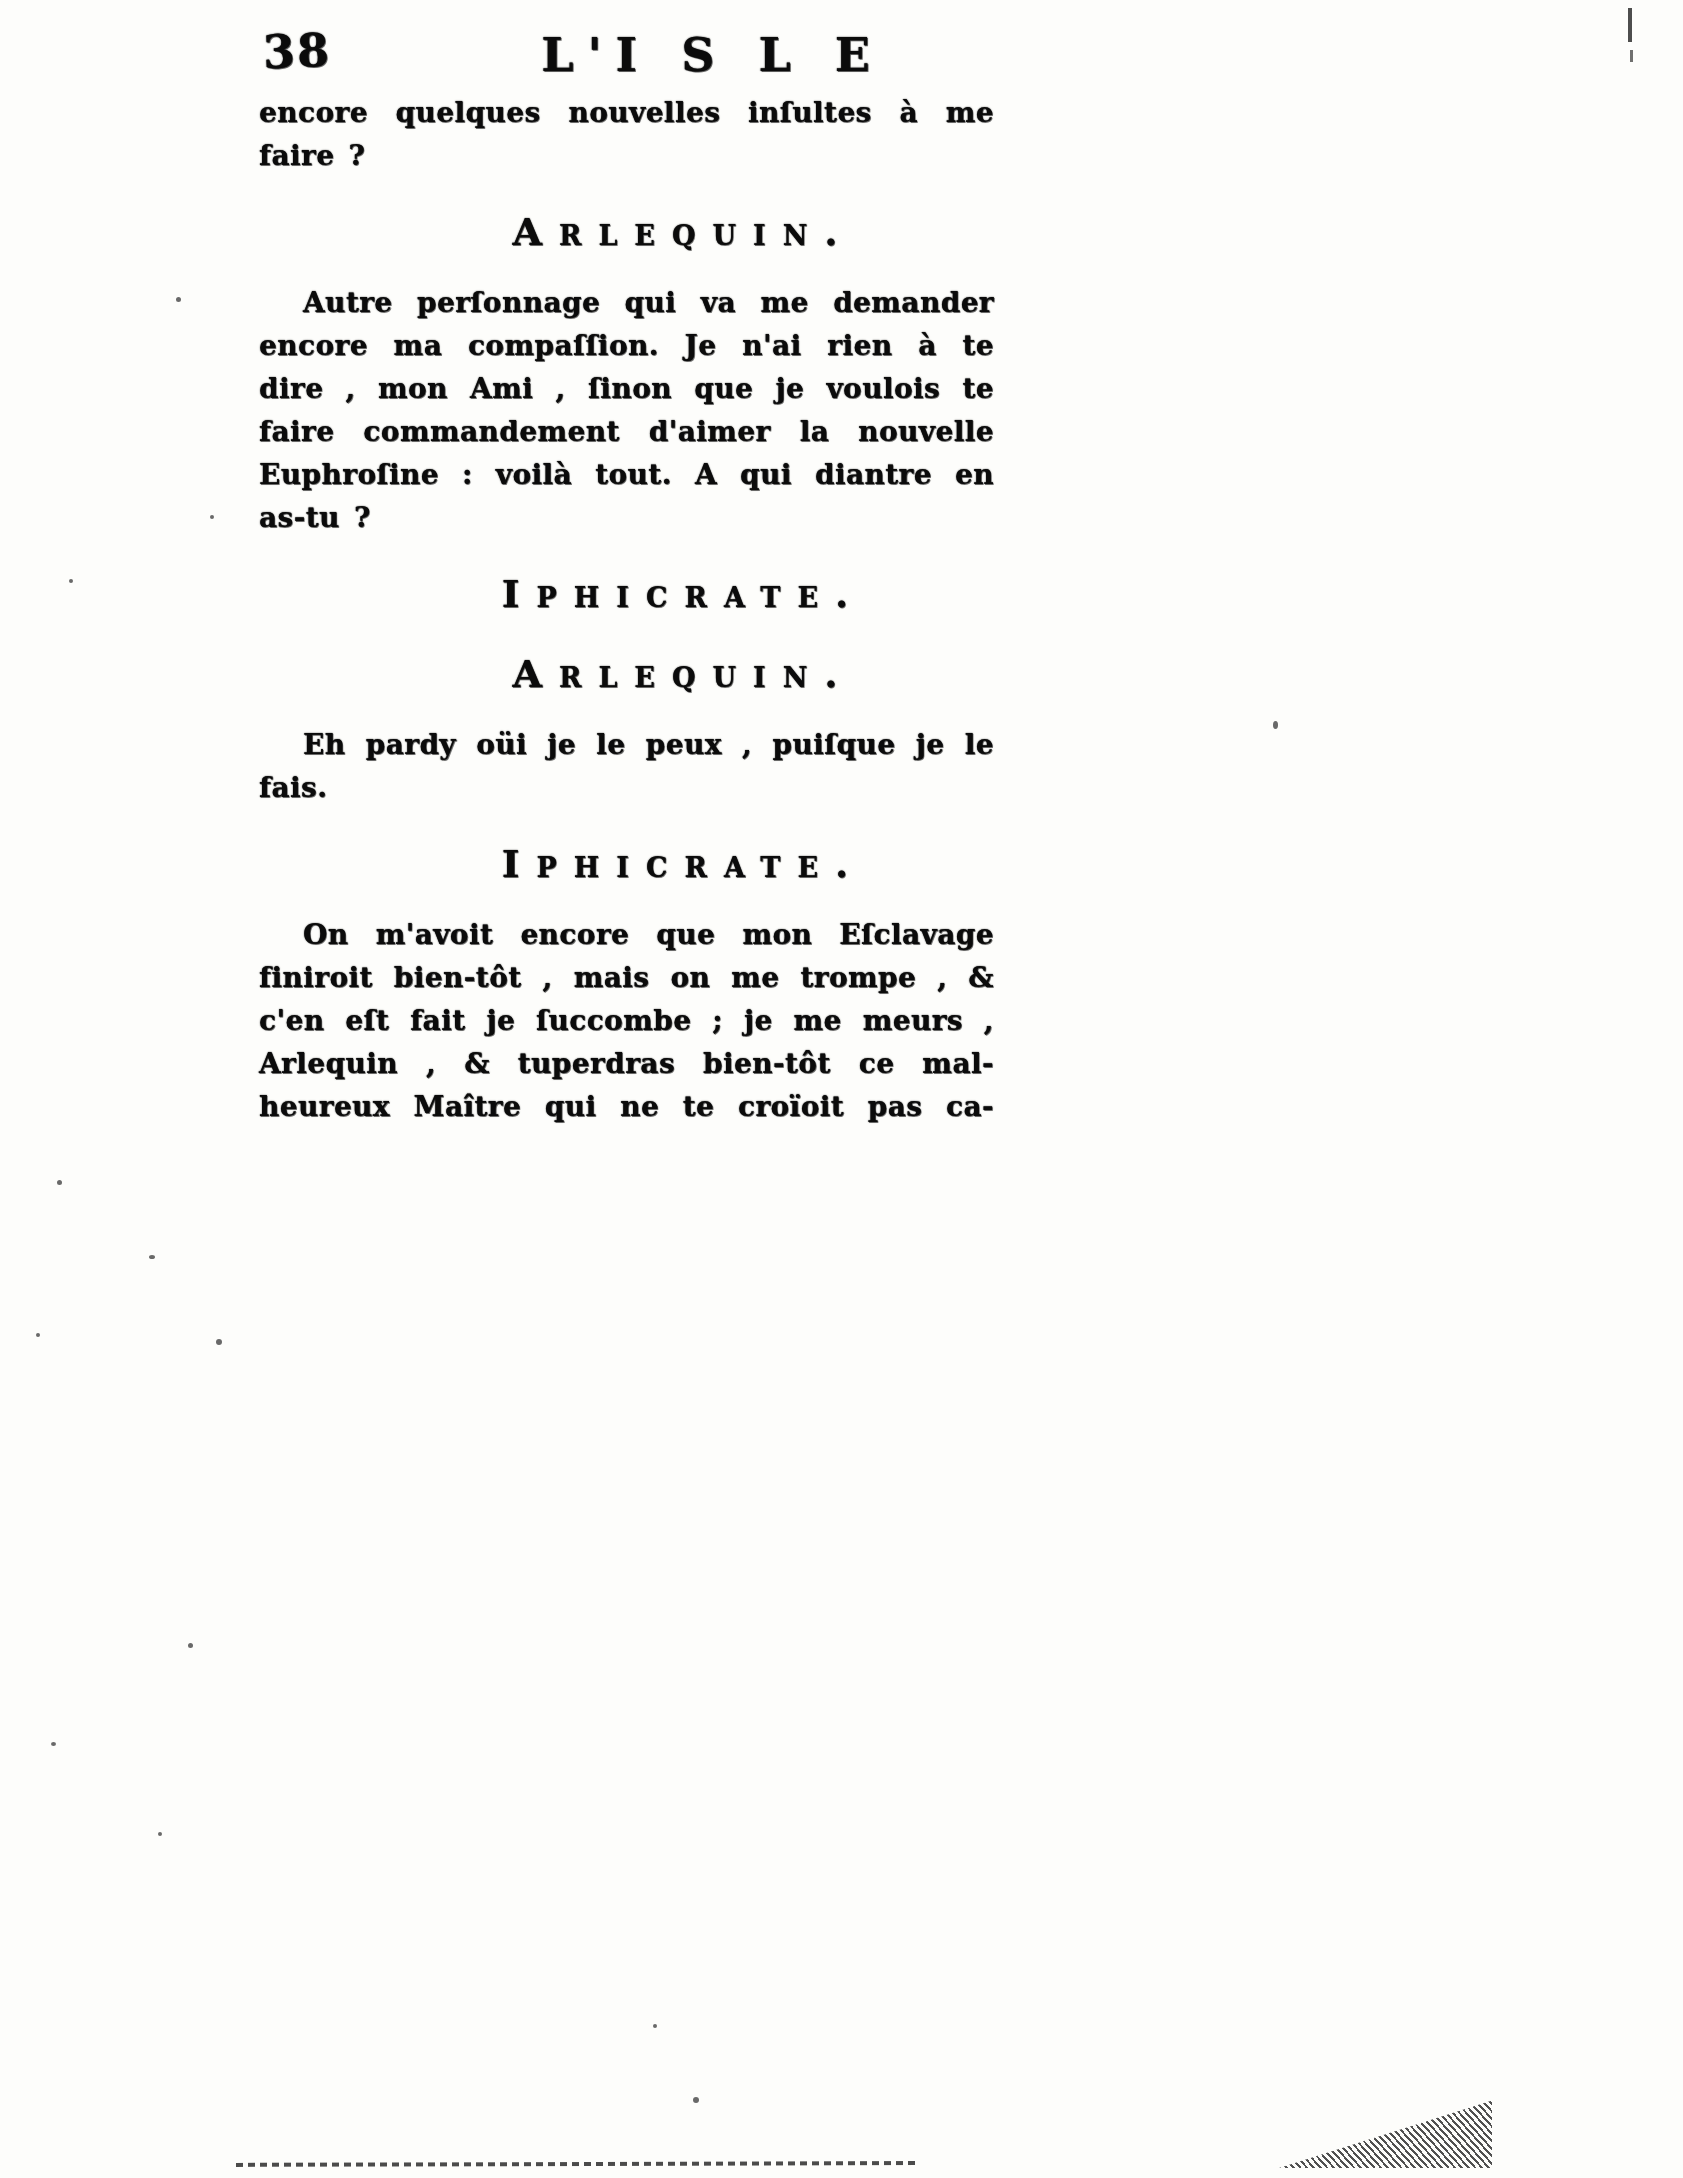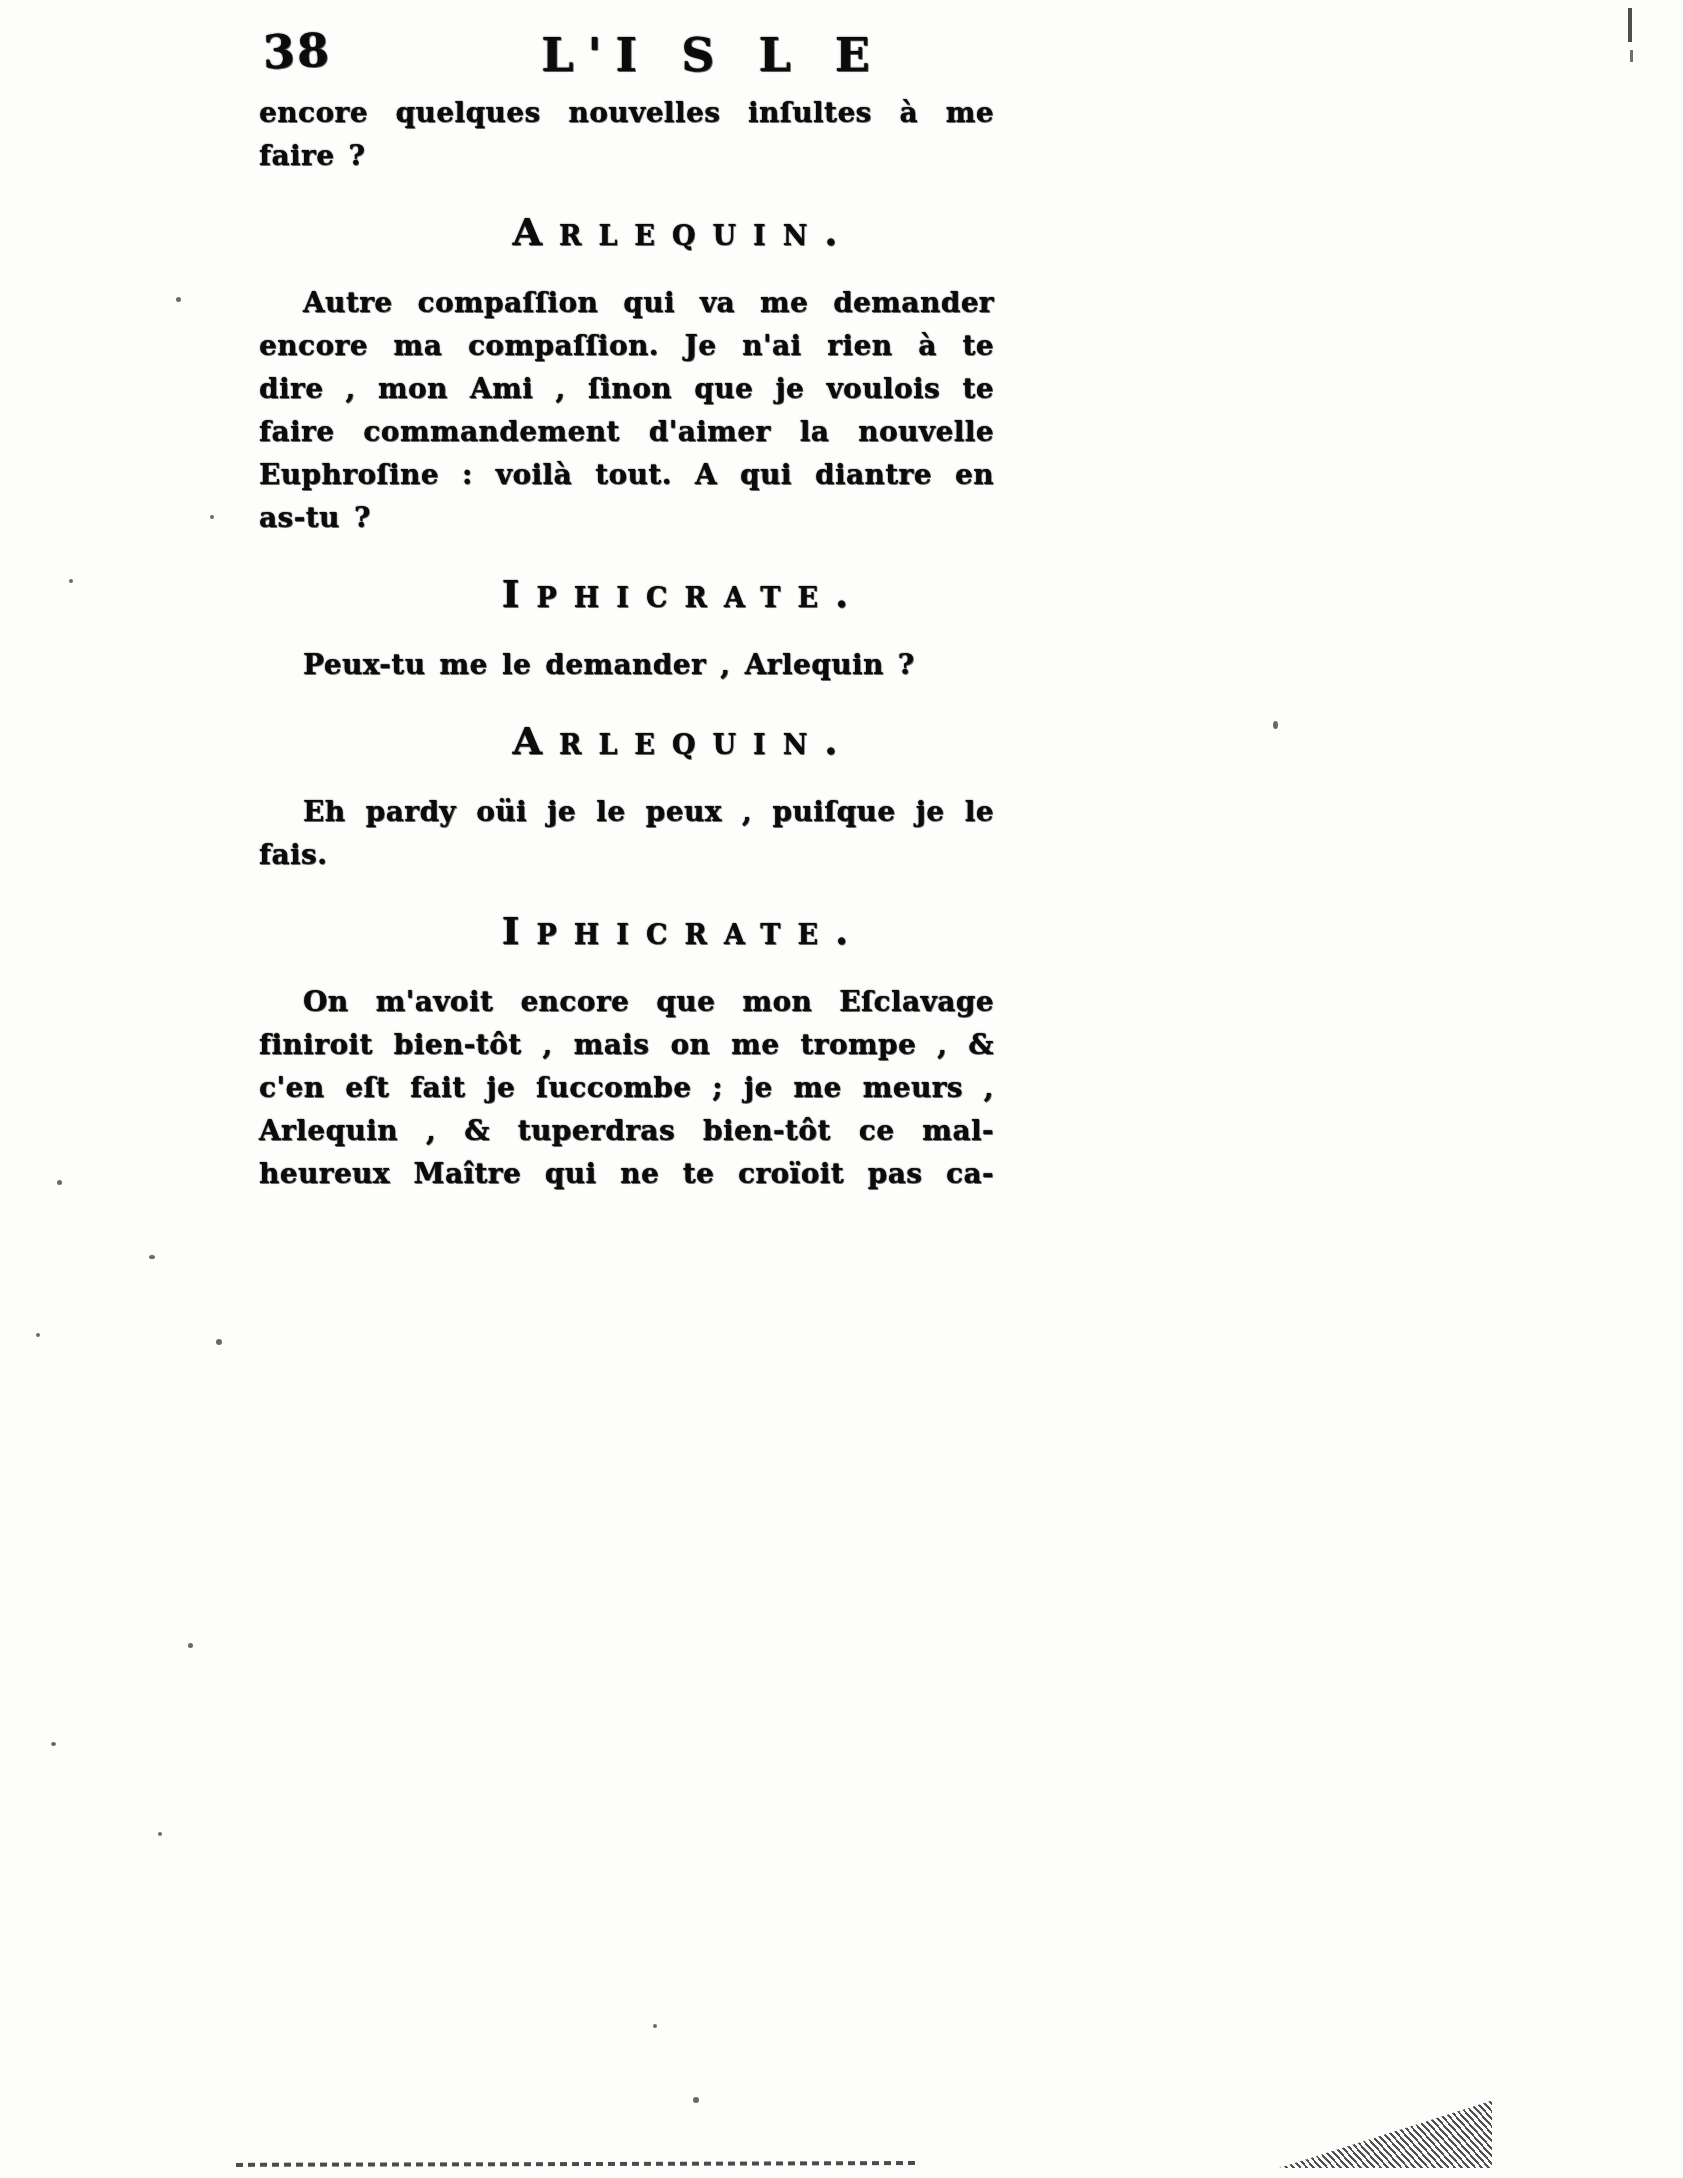--- a/index.html
+++ b/index.html
@@ -108,33 +108,30 @@
   <main class="text-block">
 
     <p class="para">
       <span class="line">encore quelques nouvelles inſultes à me</span>
       <span class="line last">faire ?</span>
     </p>
 
     <h2 class="speaker">Arlequin.</h2>
 
     <p class="para">
-      <span class="line first">Autre compaſſion qui va me demander</span>
+      <span class="line first">Autre perſonnage qui va me demander</span>
       <span class="line">encore ma compaſſion. Je n'ai rien à te</span>
       <span class="line">dire , mon Ami , ſinon que je voulois te</span>
       <span class="line">faire commandement d'aimer la nouvelle</span>
       <span class="line">Euphroſine : voilà tout. A qui diantre en</span>
       <span class="line last">as-tu ?</span>
     </p>
 
     <h2 class="speaker">Iphicrate.</h2>
 
-    <p class="para">
-      <span class="line first last">Peux-tu me le demander , Arlequin ?</span>
-    </p>
 
     <h2 class="speaker">Arlequin.</h2>
 
     <p class="para">
       <span class="line first">Eh pardy oüi je le peux , puiſque je le</span>
       <span class="line last">fais.</span>
     </p>
 
     <h2 class="speaker">Iphicrate.</h2>
 

